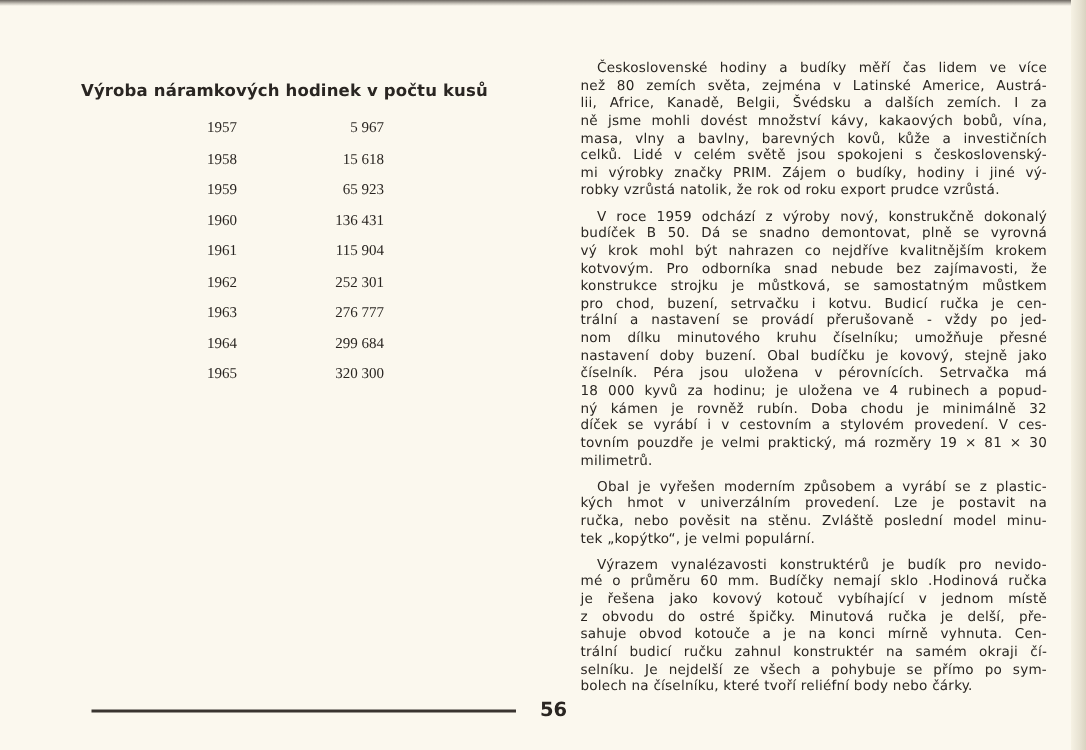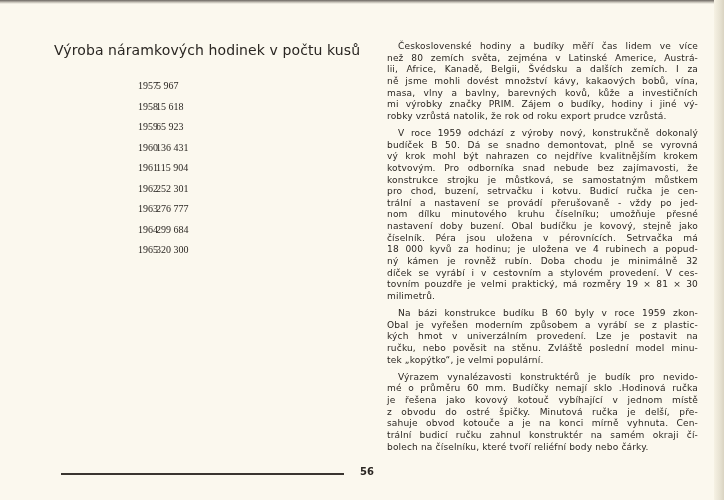--- a/index.html
+++ b/index.html
@@ -11,34 +11,34 @@
   }
   .top-edge {
     position: absolute; left: 0; top: 0; width: 724px; height: 4px;
     background: linear-gradient(to bottom, #6b6660, #c9c5bb 60%, #fbf8ee);
   }
   .fold-shadow {
     position: absolute; right: 0; top: 0; width: 10px; height: 500px;
     background: linear-gradient(to right, #f6f2e4, #e7e2d2 60%, #d9d3c1);
   }
   .table-title {
-    position: absolute; left: 54px; top: 42px;
-    font-size: 14px; font-weight: normal; letter-spacing: 0.1px;
+    position: absolute; left: 54px; top: 54px;
+    font-size: 11px; font-weight: bold; letter-spacing: 0.1px;
   }
   .prod-table { position: absolute; left: 0; top: 0; }
   .prod-row { position: absolute; left: 0; width: 300px; height: 14px; font-size: 10px; font-family: Liberation Serif, serif; }
   .prod-year { position: absolute; left: 138px; }
-  .prod-val { position: absolute; right: 0; width: 100px; left: 156px; }
+  .prod-val { position: absolute; right: 0; width: 100px; text-align: right; left: 156px; }
   .bottom-rule {
     position: absolute; left: 61px; top: 473px; width: 283px; height: 1.5px;
     background: #3a3530;
   }
   .page-number {
     position: absolute; left: 360px; top: 466px;
-    font-size: 10px; font-weight: bold;
+    font-size: 13px; font-weight: bold;
   }
   .text-col {
     position: absolute; left: 387px; top: 41px; width: 311px;
     font-size: 9.05px; line-height: 11.65px; letter-spacing: 0.15px;
   }
   .para { margin: 0 0 5.5px 0; }
   .line { display: block; white-space: nowrap; text-align: justify; text-align-last: justify; height: 11.65px; }
   .line.last { text-align-last: left; }
   .para .line:first-child { padding-left: 11px; }
 </style>
@@ -92,20 +92,21 @@
 <div class="bottom-rule"></div>
 <div class="page-number">56</div>
 
 <div class="text-col" id="text-col">
     <div class="para">
       <span class="line">Československé hodiny a budíky měří čas lidem ve více</span>
       <span class="line">než 80 zemích světa, zejména v Latinské Americe, Austrá-</span>
       <span class="line">lii, Africe, Kanadě, Belgii, Švédsku a dalších zemích. I za</span>
       <span class="line">ně jsme mohli dovést množství kávy, kakaových bobů, vína,</span>
       <span class="line">masa, vlny a bavlny, barevných kovů, kůže a investičních</span>
+      <span class="line">celků. Lidé v celém světě jsou spokojeni s československý-</span>
       <span class="line">mi výrobky značky PRIM. Zájem o budíky, hodiny i jiné vý-</span>
       <span class="line last">robky vzrůstá natolik, že rok od roku export prudce vzrůstá.</span>
     </div>
     <div class="para">
       <span class="line">V roce 1959 odchází z výroby nový, konstrukčně dokonalý</span>
       <span class="line">budíček B 50. Dá se snadno demontovat, plně se vyrovná</span>
       <span class="line">vý krok mohl být nahrazen co nejdříve kvalitnějším krokem</span>
       <span class="line">kotvovým. Pro odborníka snad nebude bez zajímavosti, že</span>
       <span class="line">konstrukce strojku je můstková, se samostatným můstkem</span>
       <span class="line">pro chod, buzení, setrvačku i kotvu. Budicí ručka je cen-</span>
@@ -113,28 +114,28 @@
       <span class="line">nom dílku minutového kruhu číselníku; umožňuje přesné</span>
       <span class="line">nastavení doby buzení. Obal budíčku je kovový, stejně jako</span>
       <span class="line">číselník. Péra jsou uložena v pérovnících. Setrvačka má</span>
       <span class="line">18 000 kyvů za hodinu; je uložena ve 4 rubinech a popud-</span>
       <span class="line">ný kámen je rovněž rubín. Doba chodu je minimálně 32</span>
       <span class="line">díček se vyrábí i v cestovním a stylovém provedení. V ces-</span>
       <span class="line">tovním pouzdře je velmi praktický, má rozměry 19 × 81 × 30</span>
       <span class="line last">milimetrů.</span>
     </div>
     <div class="para">
-      <span class="line">Na bázi konstrukce budíku B 60 byly v roce 1959 zkon-</span>
       <span class="line">Obal je vyřešen moderním způsobem a vyrábí se z plastic-</span>
       <span class="line">kých hmot v univerzálním provedení. Lze je postavit na</span>
-      <span class="line">ručku, nebo pověsit na stěnu. Zvláště poslední model minu-</span>
+      <span class="line">ručka, nebo pověsit na stěnu. Zvláště poslední model minu-</span>
       <span class="line last">tek „kopýtko“, je velmi populární.</span>
     </div>
     <div class="para">
       <span class="line">Výrazem vynalézavosti konstruktérů je budík pro nevido-</span>
       <span class="line">mé o průměru 60 mm. Budíčky nemají sklo .Hodinová ručka</span>
       <span class="line">je řešena jako kovový kotouč vybíhající v jednom místě</span>
       <span class="line">z obvodu do ostré špičky. Minutová ručka je delší, pře-</span>
       <span class="line">sahuje obvod kotouče a je na konci mírně vyhnuta. Cen-</span>
       <span class="line">trální budicí ručku zahnul konstruktér na samém okraji čí-</span>
+      <span class="line">selníku. Je nejdelší ze všech a pohybuje se přímo po sym-</span>
       <span class="line last">bolech na číselníku, které tvoří reliéfní body nebo čárky.</span>
     </div>
   </div>
 
 </body></html>

